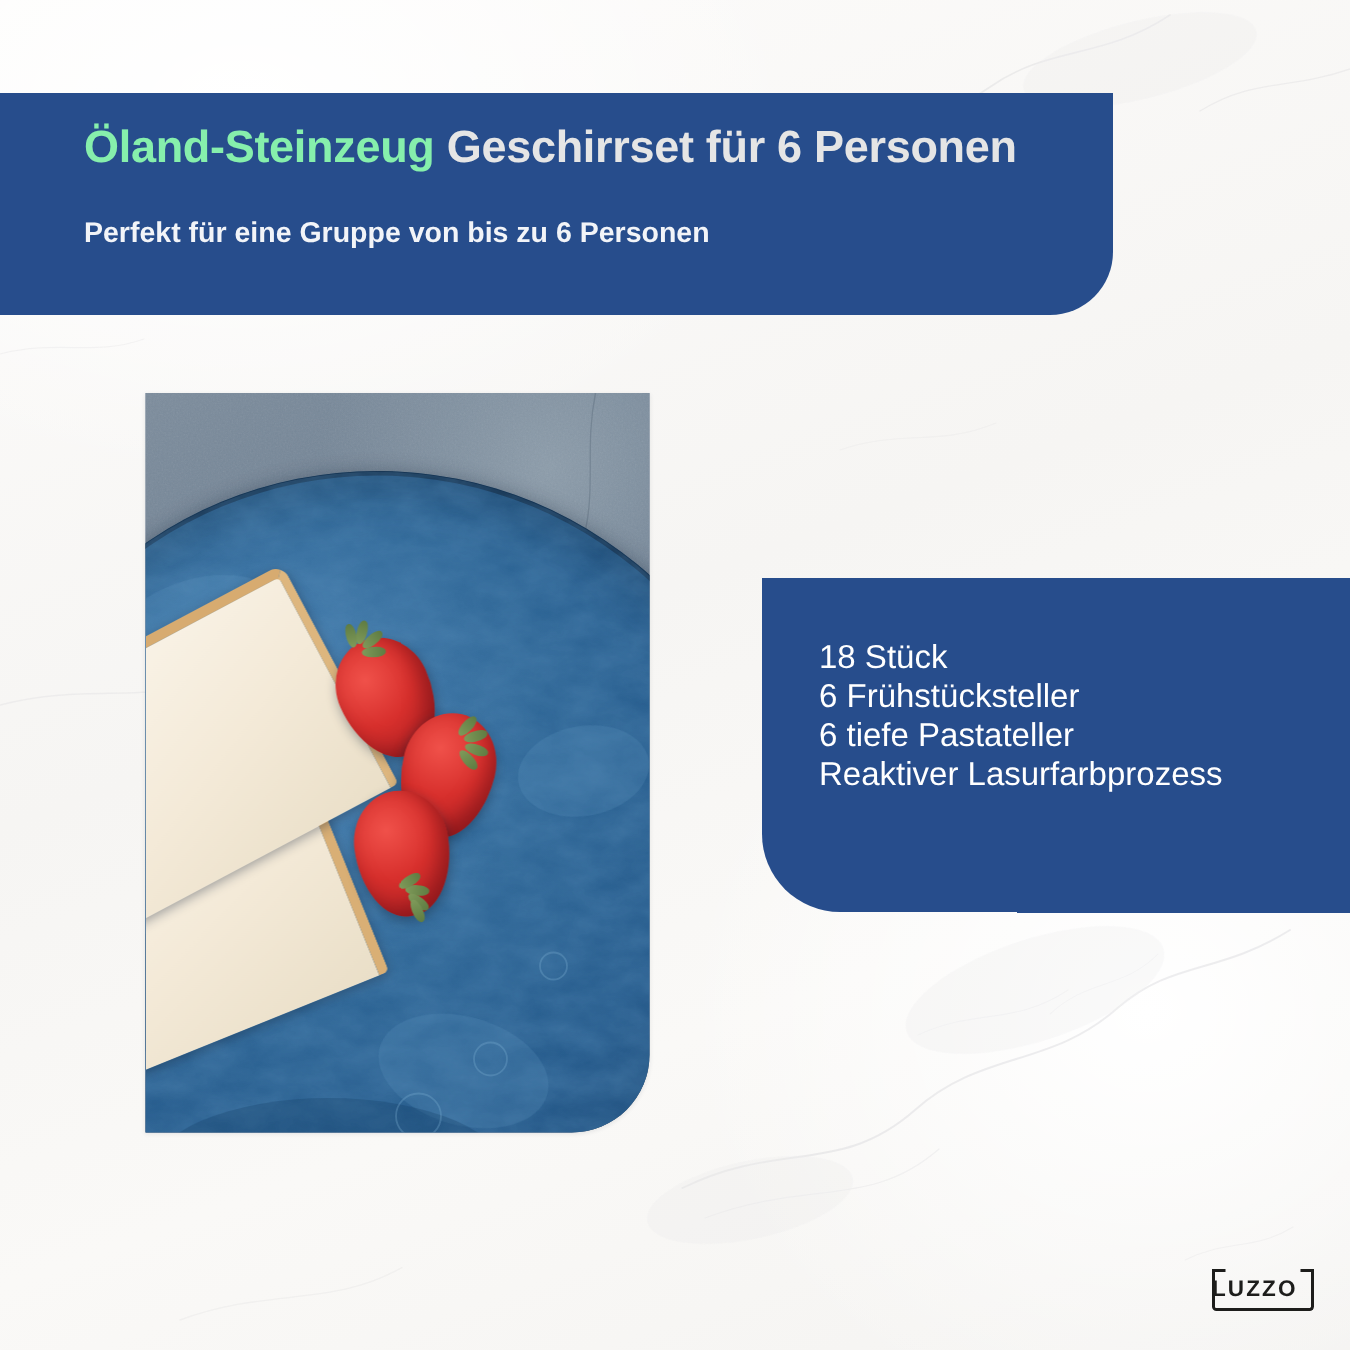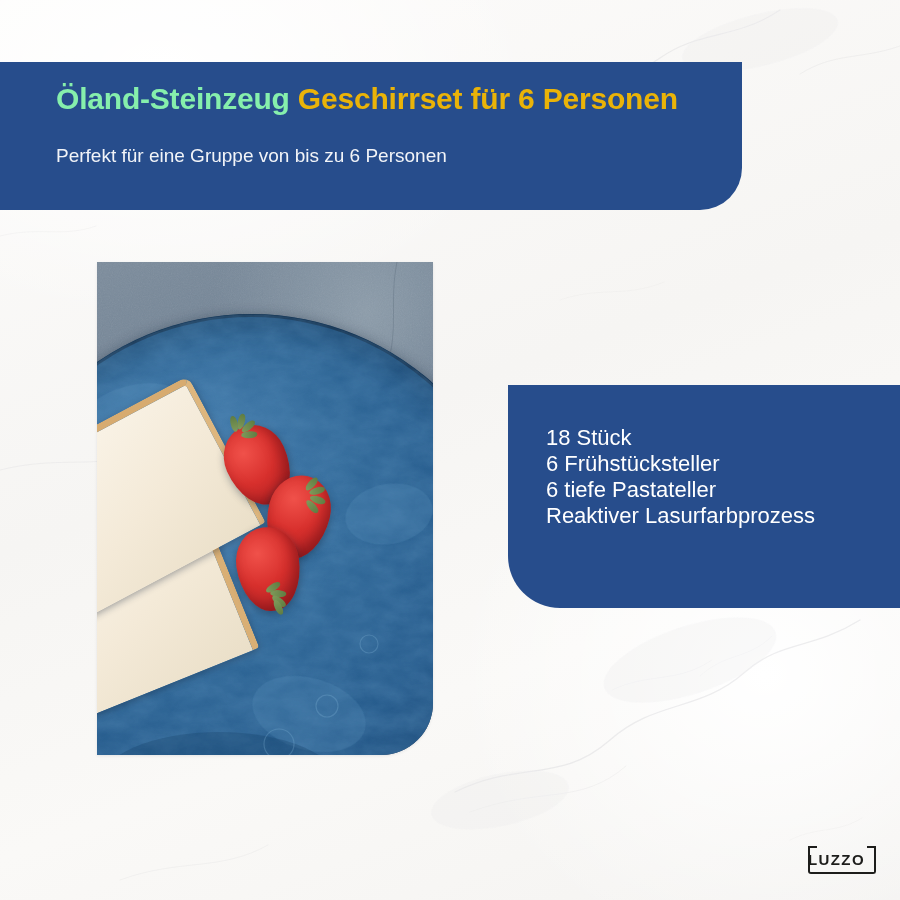--- a/index.html
+++ b/index.html
@@ -53,28 +53,28 @@
     position: absolute;
     left: 56px;
     top: 22px;
     font-size: 30px;
     font-weight: bold;
     letter-spacing: -0.2px;
     white-space: nowrap;
     line-height: 1;
   }
   .title-strong { color: #86efac; }
-  .title-muted  { color: #eab308; }
+  .title-muted  { color: #e5e5e5; }
 
   .header-subtitle {
     position: absolute;
     left: 56px;
     top: 84px;
     font-size: 19px;
-    font-weight: normal;
+    font-weight: bold;
     color: #f2f4f8;
     white-space: nowrap;
     line-height: 1;
   }
 
   
   .photo {
     position: absolute;
     left: 97px;
     top: 262px;

